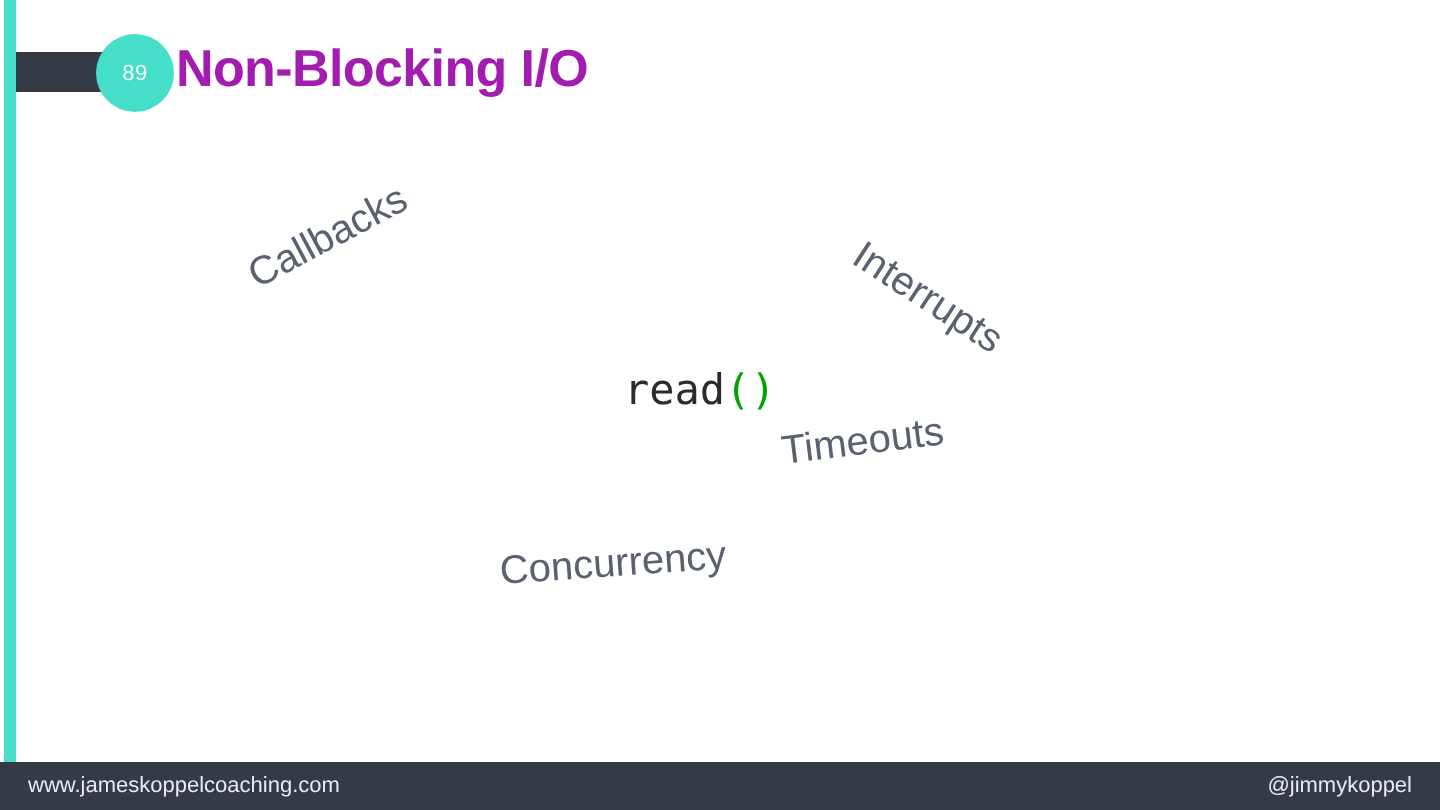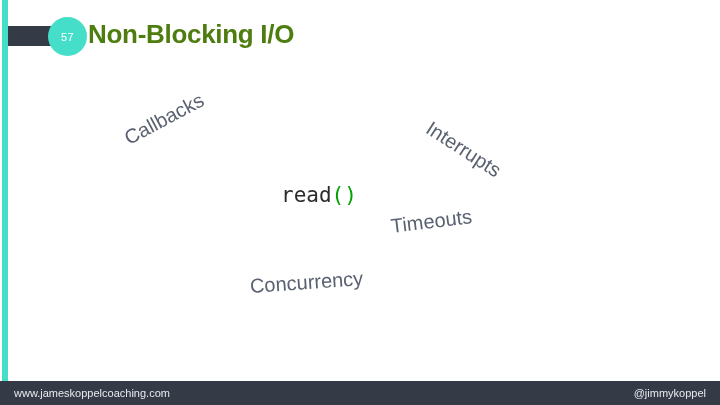--- a/index.html
+++ b/index.html
@@ -78,21 +78,21 @@
   .scatter-word {
     position: absolute;
     color: #5a6170;
     font-size: 20px;
     white-space: nowrap;
     transform-origin: left center;
   }
 
   .code-call {
     position: absolute;
-    left: 281px;
+    left: 312px;
     top: 113px;
     font-family: "DejaVu Sans Mono", monospace;
     font-size: 21px;
     color: #2b2b2b;
     white-space: nowrap;
   }
   .code-call .paren {
     color: #00a300;
   }
 
@@ -128,23 +128,23 @@
 </style>
 </head>
 <body>
 
 <div id="slide">
 
   <div class="accent-stripe" style="background: rgb(69, 222, 200);"></div>
 
   <div class="header-bar" style="background: rgb(52, 58, 70);"></div>
 
-  <div class="slide-badge" style="background: rgb(69, 222, 200);">57</div>
+  <div class="slide-badge" style="background: rgb(69, 222, 200);">89</div>
 
-  <div class="slide-title" style="color: #4d7c0f; text-align: center;">Non-Blocking I/O</div>
+  <div class="slide-title" style="color: #a21caf; text-align: center;">Non-Blocking I/O</div>
 
   <div class="canvas">
 
     <div class="code-call">
       <span style="color: rgb(43, 43, 43);">read</span><span class="paren" style="color: rgb(0, 163, 0);">(</span><span class="paren" style="color: rgb(0, 163, 0);">)</span>
     </div>
 
     <div class="scatter-word" style="left: 126px; top: 58px; font-size: 20px; transform: rotate(-28deg);">Callbacks</div>
     <div class="scatter-word" style="left: 428px; top: 45px; font-size: 20px; transform: rotate(33deg);">Interrupts</div>
     <div class="scatter-word" style="left: 391px; top: 145px; font-size: 20px; transform: rotate(-7deg);">Timeouts</div>

